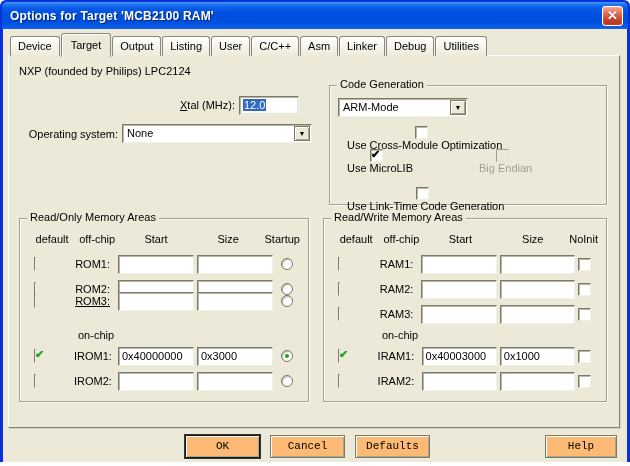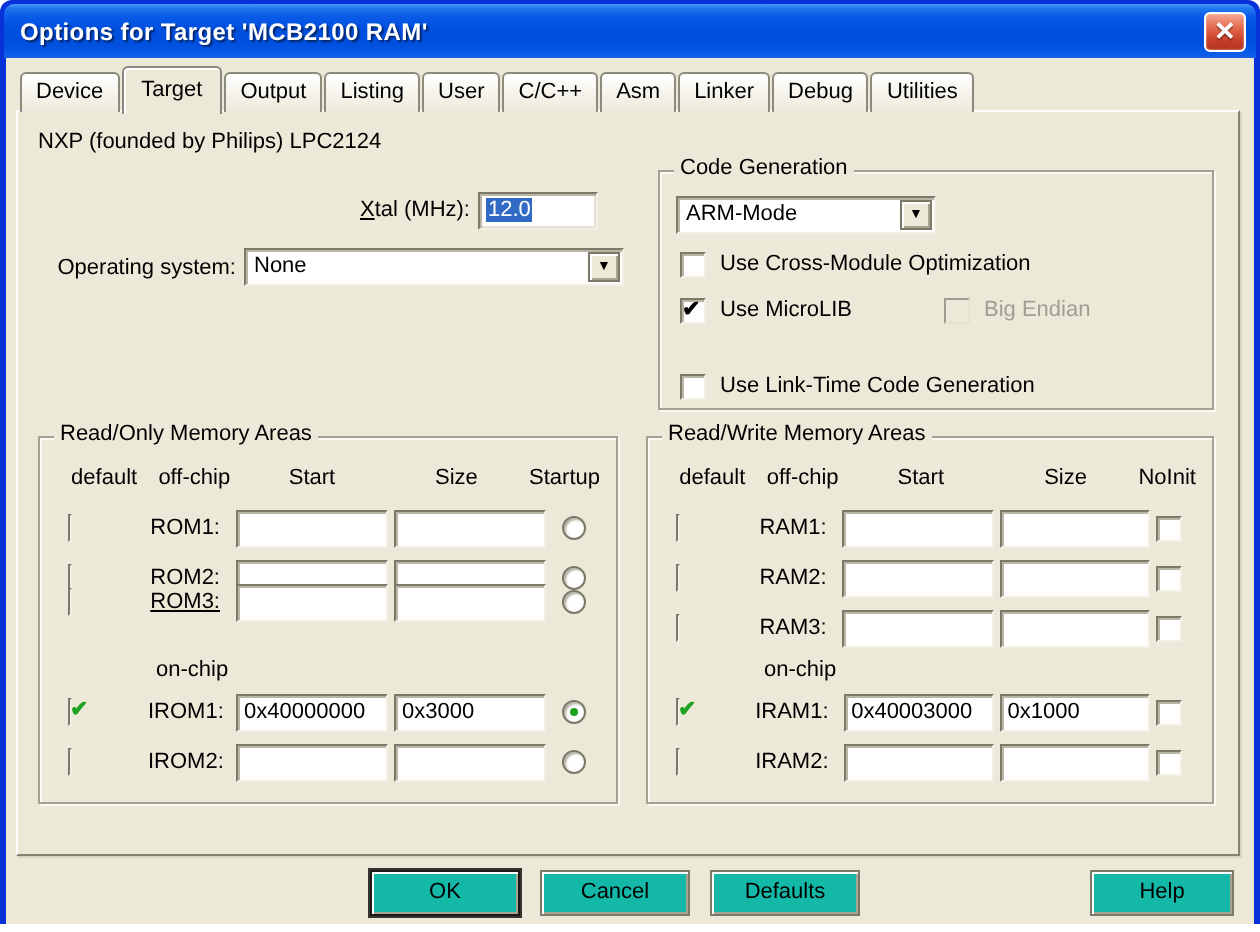--- a/index.html
+++ b/index.html
@@ -60,21 +60,21 @@
     background:#ECE9D8; border:1px solid #7B7967;
     box-shadow:inset 1px 1px 0 #FFFFFF, inset -1px -1px 0 #A8A492;
     display:flex; align-items:center; justify-content:center; font-size:7px; color:#000; }
 
   
   .group { position:absolute; border:1px solid #A5A291;
     box-shadow:1px 1px 0 #FBFAF2, inset 1px 1px 0 #FBFAF2; }
   .group-title { position:absolute; top:-8px; left:7px; background:#ECE9D8; padding:0 3px; white-space:nowrap; }
 
   
-  .chkrow { position:absolute; display:flex; align-items:flex-start; cursor:pointer; }
+  .chkrow { position:absolute; display:flex; align-items:center; cursor:pointer;flex-direction:column; }
   .cb { width:13px; height:13px; background:#fff; flex:0 0 13px;
     border:1px solid; border-color:#7B7968 #F2F0E4 #F2F0E4 #7B7968;
     box-shadow:inset 1px 1px 0 #B9B6A6; position:relative; }
   .cb.on::after { content:"✔"; position:absolute; left:0px; top:-2px; font-size:11px; font-weight:bold; color:#21A121; }
   .mono-check .cb.on::after { color:#000; }
   .chkrow .txt { margin-left:7px; }
   .chkrow.disabled .txt { color:#A09E90; }
   .chkrow.disabled .cb { background:#ECE9D8; box-shadow:none; border-color:#A09E90 #E6E3D2 #E6E3D2 #A09E90; }
 
   .radio { width:12px; height:12px; border-radius:50%; background:#fff; position:relative; cursor:pointer;
@@ -94,22 +94,22 @@
   .mrow .rlab { width:44px; text-align:right; padding-right:8px; }
   .mrow .fld { position:relative; width:76px; height:19px; margin-right:3px;
     background:#fff; border:1px solid; border-color:#7B7968 #F2F0E4 #F2F0E4 #7B7968;
     box-shadow:inset 1px 1px 0 #B9B6A6; }
   .mrow .fld input { position:absolute; inset:1px; border:none; outline:none; width:72px;
     font-family:"Liberation Sans",sans-serif; font-size:11px; padding:1px 2px; background:transparent; }
   .mrow .endcell { flex:1; display:flex; justify-content:flex-end; padding-right:15px; }
   .onchip { position:absolute; left:58px; }
 
   
-  .btn { position:absolute; height:23px; background:#14b8a6; cursor:pointer;
-    border:1px solid #7B7967; font-family:Liberation Sans, sans-serif; font-size:11px;
+  .btn { position:absolute; height:23px; background:#fdba74; cursor:pointer;
+    border:1px solid #7B7967; font-family:Liberation Mono, monospace; font-size:11px;
     box-shadow:inset 1px 1px 0 #FFFFFF, inset -1px -1px 0 #A8A492; text-align:center; line-height:21px; }
   .btn.default { border:1px solid #1A1A1A;
     box-shadow:inset 1px 1px 0 #FFFFFF, inset -1px -1px 0 #A8A492, 0 0 0 1px #35352E; }
 </style>
 </head>
 <body>
 
 <div class="window">
 
   <div class="titlebar">

